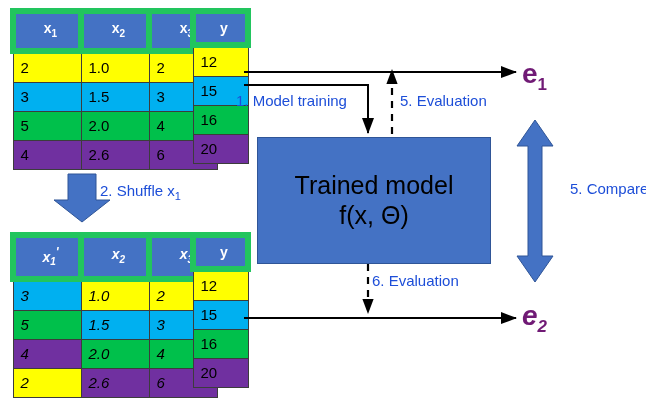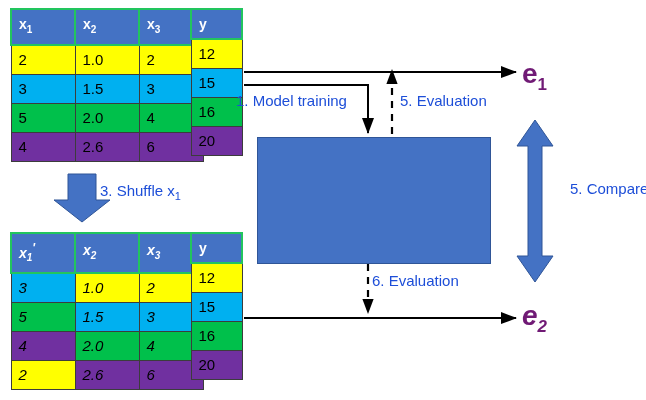--- a/index.html
+++ b/index.html
@@ -35,21 +35,22 @@
     line-height: 28px;
     color: #000000;
     overflow: hidden;
     white-space: nowrap;
   }
   .tbl td.hd {
     background: #4472C4;
     color: #ffffff;
     font-weight: bold;
     font-size: 14px;
-    border: 2px solid #22c55e;
+    border: 6px solid #22c55e;
+    text-align: center;
   }
   .hd sub { font-size: 10px; font-weight: bold; }
   .c-yellow { background: #FFFF00; }
   .c-cyan   { background: #00B0F0; }
   .c-green  { background: #00C04B; }
   .c-purple { background: #7030A0; }
 
   #table-x-top { left: 10px; top: 8px; }
   #table-y-top { left: 190px; top: 8px; }
   #table-x-bottom { left: 10px; top: 232px; font-style: italic; }
@@ -209,20 +210,22 @@
     <tr>
       <td class="c-green">16</td>
     </tr>
     <tr>
       <td class="c-purple">20</td>
     </tr>
   </tbody>
     </table>
 
   <div id="trained-model-box">
+    <div>Trained model</div>
+    <div>f(x, Θ)</div>
   </div>
 
   <svg class="overlay" viewBox="0 0 646 400">
     <defs>
       <marker id="ah" markerWidth="9" markerHeight="9" refX="7.5" refY="3" orient="auto">
         <path d="M0,0 L8,3 L0,6 z" fill="#000000"></path>
       </marker>
       <marker id="ahs" markerWidth="8" markerHeight="8" refX="6.5" refY="2.6" orient="auto">
         <path d="M0,0 L7,2.6 L0,5.2 z" fill="#000000"></path>
       </marker>
@@ -239,19 +242,19 @@
     <line x1="244" y1="318" x2="516" y2="318" stroke="#000000" stroke-width="2" marker-end="url(#ah)"></line>
 
     <path d="M68,174 L96,174 L96,200 L110,200 L82,222 L54,200 L68,200 Z" fill="#4472C4" stroke="#2f5597" stroke-width="1"></path>
 
     <path d="M535,120 L553,146 L542,146 L542,256 L553,256 L535,282 L517,256 L528,256 L528,146 L517,146 Z" fill="#4472C4" stroke="#2f5597" stroke-width="1"></path>
   </svg>
 
   <div class="lbl" id="label-model-training">1. Model training</div>
   <div class="lbl" id="label-evaluation-2">5. Evaluation</div>
   <div class="lbl" id="label-evaluation-4">6. Evaluation</div>
-  <div class="lbl" id="label-shuffle"><span>3. Shuffle x</span><sub>1</sub></div>
+  <div class="lbl" id="label-shuffle"><span>2. Shuffle x</span><sub>1</sub></div>
   <div class="lbl" id="label-compare">5. Compare</div>
 
   <div class="err" id="error-e1"><span>e</span><sub>1</sub></div>
   <div class="err" id="error-e2"><span>e</span><sub>2</sub></div>
 
 </div>
 
 </body></html>

